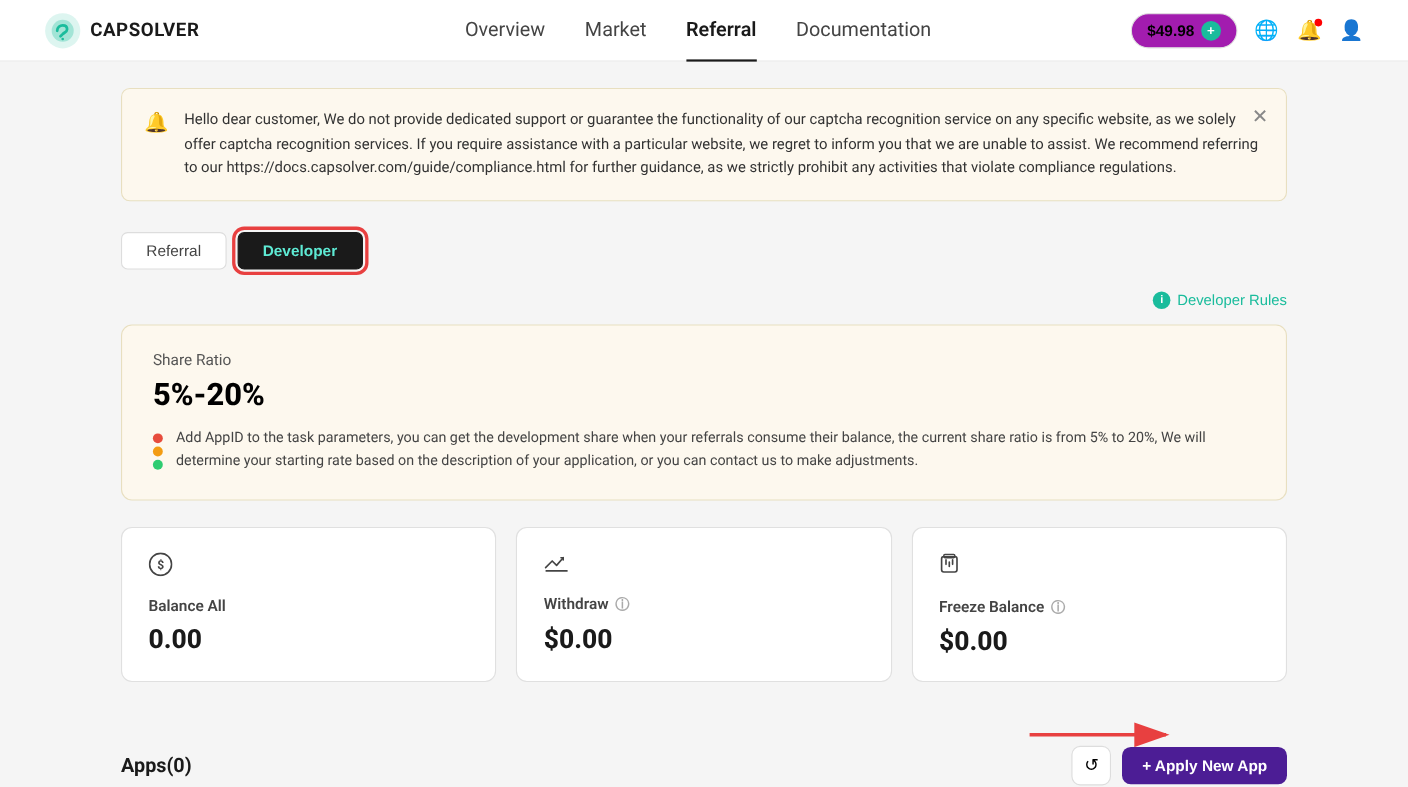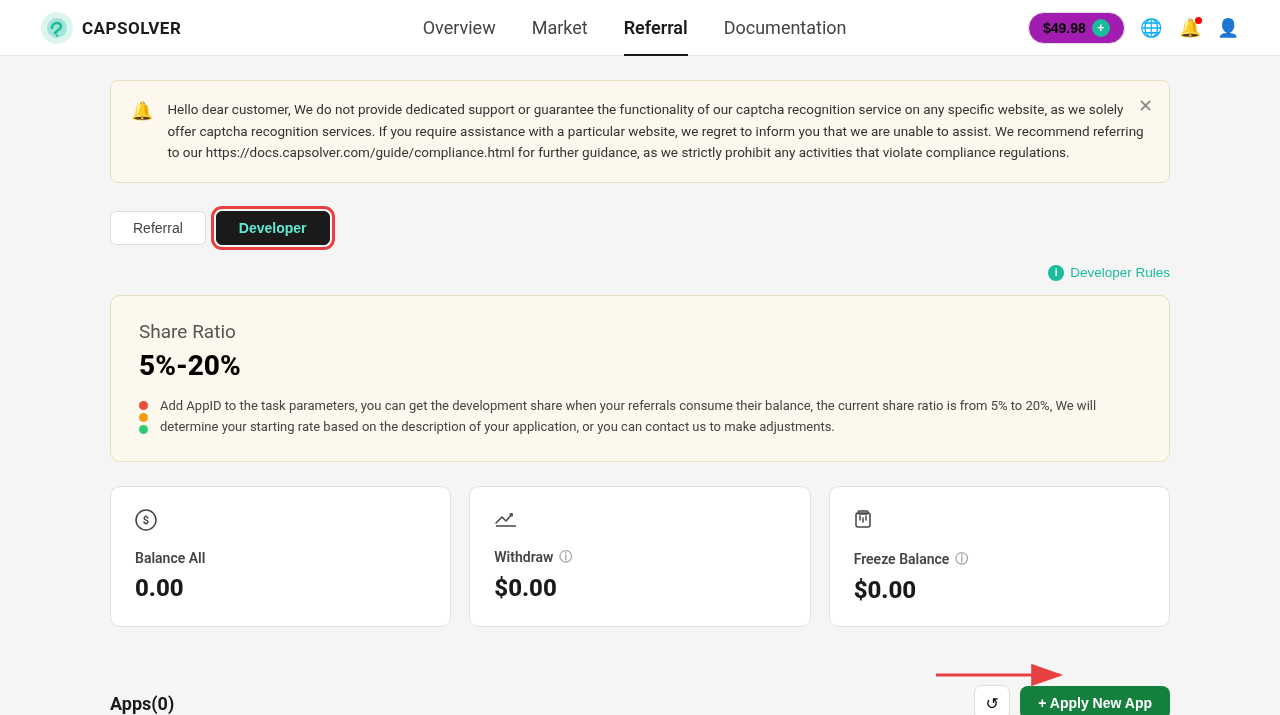--- a/index.html
+++ b/index.html
@@ -189,21 +189,21 @@
 
     
     .share-ratio-card {
       background: #fdf8ee;
       border: 1px solid #e8dfc0;
       border-radius: 10px;
       padding: 24px 28px;
       margin-bottom: 24px;
     }
     .share-ratio-title {
-      font-size: 19px;
+      font-size: 14px;
       color: #555;
       margin-bottom: 6px;
     }
     .share-ratio-value {
       font-size: 28px;
       font-weight: 800;
       color: #000000;
       margin-bottom: 14px;
     }
     .share-ratio-desc {
@@ -289,21 +289,21 @@
       cursor: pointer;
       display: flex;
       align-items: center;
       justify-content: center;
       font-size: 16px;
     }
     .apply-btn {
       display: flex;
       align-items: center;
       gap: 6px;
-      background: #15803d;
+      background: #4c1d95;
       color: #fff;
       border: none;
       border-radius: 8px;
       padding: 9px 18px;
       font-size: 14px;
       font-weight: 600;
       cursor: pointer;
     }
 
     

